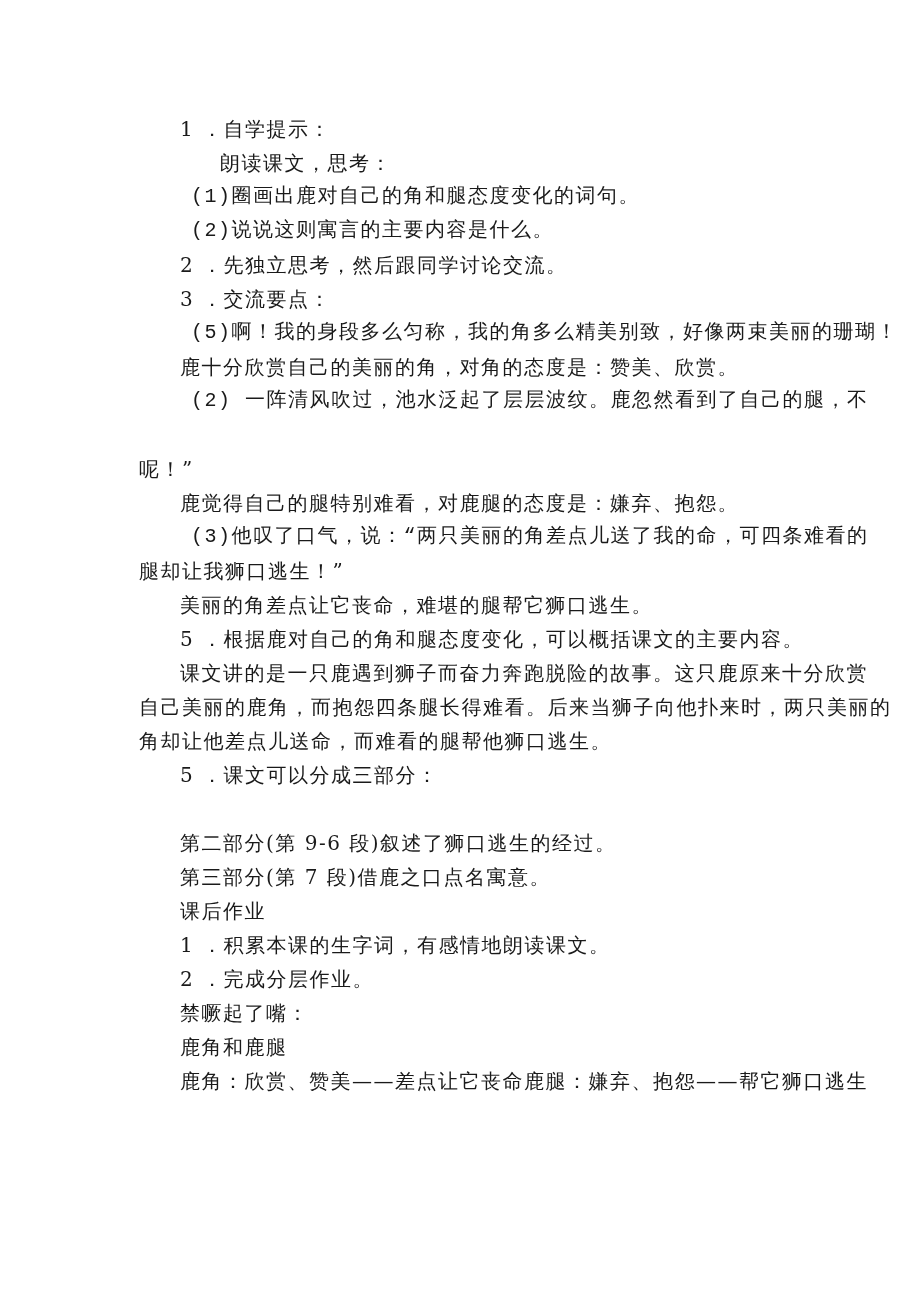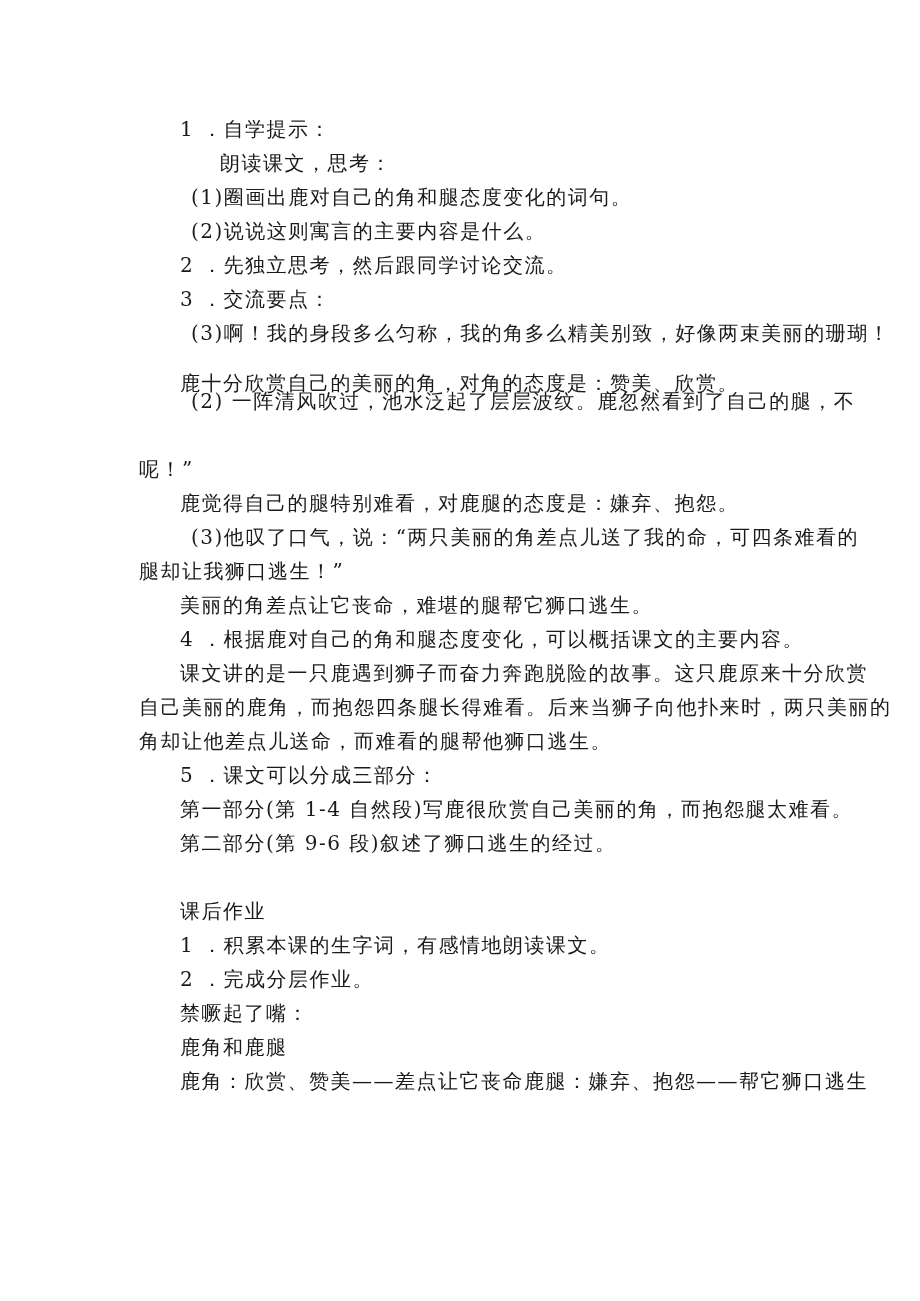--- a/index.html
+++ b/index.html
@@ -1,47 +1,47 @@
 <!DOCTYPE html>
 <html><head>
   <meta charset="utf-8">
   <style>
     html, body { margin: 0; padding: 0; background: #ffffff; }
     body { width: 920px; height: 1301px; position: relative; overflow: hidden;
       font-family: "DejaVu Serif", "Liberation Serif", serif; color: #1a1a1a; }
     .page { position: absolute; left: 0; top: 0; width: 920px; height: 1301px; }
     .line { position: absolute; font-size: 20px; line-height: 20px; white-space: nowrap; letter-spacing: 1.5px; }
     .ind1 { left: 180px; }
-    .ind2 { left: 191px; }
+    .ind2 { left: 191px; font-family: Liberation Mono, monospace; }
     .flush { left: 139px; }
   </style>
 </head>
 <body>
 
 <div class="page" id="page">
     <div class="line ind1" style="top: 119px;">1 ．自学提示：</div>
     <div class="line ind1" style="top: 153px; margin-left: 40px;">朗读课文，思考：</div>
     <div class="line ind2" style="top: 187px;">(1)圈画出鹿对自己的角和腿态度变化的词句。</div>
     <div class="line ind2" style="top: 221px;">(2)说说这则寓言的主要内容是什么。</div>
     <div class="line ind1" style="top: 255px;">2 ．先独立思考，然后跟同学讨论交流。</div>
     <div class="line ind1" style="top: 289px;">3 ．交流要点：</div>
-    <div class="line ind2" style="top: 323px;">(3)啊！我的身段多么匀称，我的角多么精美别致，好像两束美丽的珊瑚！</div>
-    <div class="line ind1" style="top: 357px; margin-top: 16px;">鹿十分欣赏自己的美丽的角，对角的态度是：赞美、欣赏。</div>
+    <div class="line ind2" style="top: 323px;">(5)啊！我的身段多么匀称，我的角多么精美别致，好像两束美丽的珊瑚！</div>
+    <div class="line ind1" style="top: 357px;">鹿十分欣赏自己的美丽的角，对角的态度是：赞美、欣赏。</div>
     <div class="line ind2" style="top: 391px;">(2) 一阵清风吹过，池水泛起了层层波纹。鹿忽然看到了自己的腿，不</div>
     <div class="line flush" style="top: 459px;">呢！”</div>
     <div class="line ind1" style="top: 493px;">鹿觉得自己的腿特别难看，对鹿腿的态度是：嫌弃、抱怨。</div>
     <div class="line ind2" style="top: 527px;">(3)他叹了口气，说：“两只美丽的角差点儿送了我的命，可四条难看的</div>
     <div class="line flush" style="top: 561px;">腿却让我狮口逃生！”</div>
     <div class="line ind1" style="top: 595px;">美丽的角差点让它丧命，难堪的腿帮它狮口逃生。</div>
-    <div class="line ind1" style="top: 629px;">4 ．根据鹿对自己的角和腿态度变化，可以概括课文的主要内容。</div>
+    <div class="line ind1" style="top: 629px;">5 ．根据鹿对自己的角和腿态度变化，可以概括课文的主要内容。</div>
     <div class="line flush" style="top: 697px;">自己美丽的鹿角，而抱怨四条腿长得难看。后来当狮子向他扑来时，两只美丽的</div>
     <div class="line ind1" style="top: 663px;">课文讲的是一只鹿遇到狮子而奋力奔跑脱险的故事。这只鹿原来十分欣赏</div>
     <div class="line flush" style="top: 731px;">角却让他差点儿送命，而难看的腿帮他狮口逃生。</div>
     <div class="line ind1" style="top: 765px;">5 ．课文可以分成三部分：</div>
-    <div class="line ind1" style="top: 799px;">第一部分(第 1-4 自然段)写鹿很欣赏自己美丽的角，而抱怨腿太难看。</div>
     <div class="line ind1" style="top: 833px;">第二部分(第 9-6 段)叙述了狮口逃生的经过。</div>
+    <div class="line ind1" style="top: 867px;">第三部分(第 7 段)借鹿之口点名寓意。</div>
     <div class="line ind1" style="top: 901px;">课后作业</div>
     <div class="line ind1" style="top: 935px; text-align: center;">1 ．积累本课的生字词，有感情地朗读课文。</div>
     <div class="line ind1" style="top: 969px;">2 ．完成分层作业。</div>
     <div class="line ind1" style="top: 1003px;">禁噘起了嘴：</div>
     <div class="line ind1" style="top: 1037px;">鹿角和鹿腿</div>
     <div class="line ind1" style="top: 1071px;">鹿角：欣赏、赞美——差点让它丧命鹿腿：嫌弃、抱怨——帮它狮口逃生</div>
   </div>
 
 </body></html>

